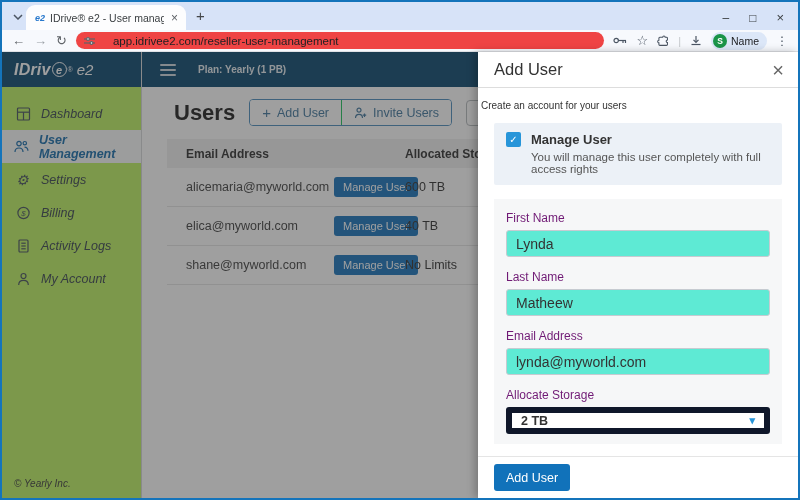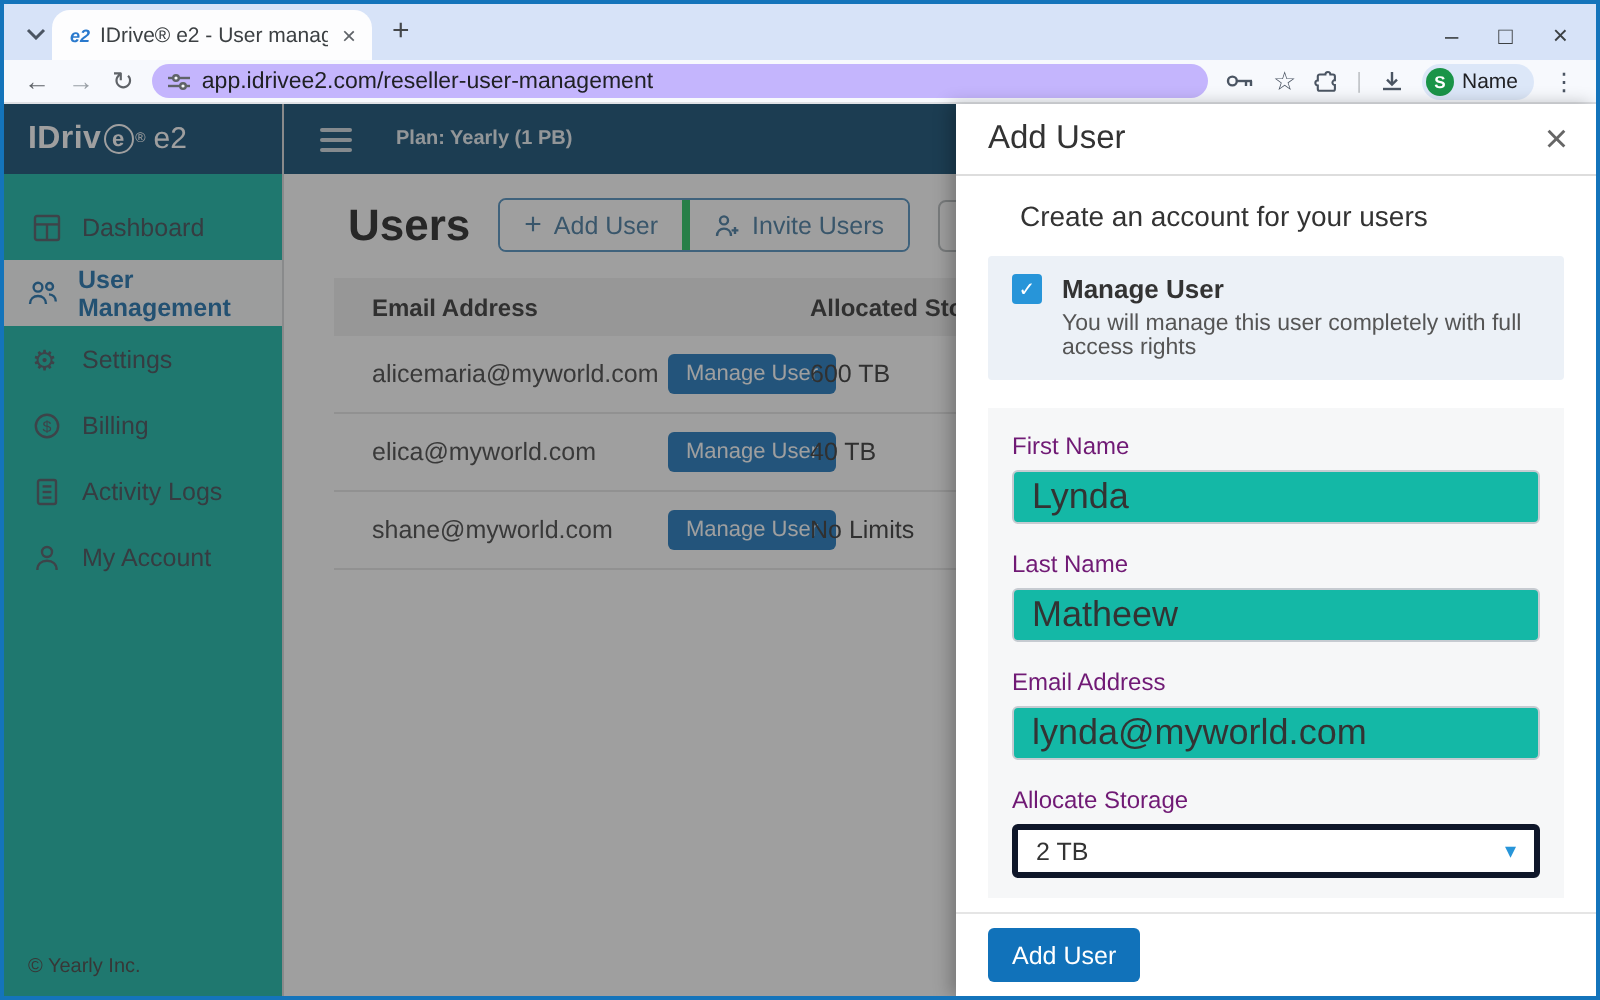--- a/index.html
+++ b/index.html
@@ -13,33 +13,33 @@
   .tab-favicon { font-size:9px; font-weight:bold; color:#2979cd; font-style:italic; }
   .tab-title { font-size:10.5px; color:#3c4043; white-space:nowrap; overflow:hidden; flex:1; }
   .tab-close { font-size:12px; color:#5f6368; padding:0 2px; }
   .new-tab { font-size:15px; color:#44474a; margin:0 0 6px 10px; }
   .win-controls { margin-left:auto; display:flex; align-items:center; gap:20px; padding:0 14px 6px 0; color:#3c4043; font-size:12px; }
   .win-controls span { line-height:1; }
 
   .toolbar { position:absolute; left:0; top:28px; right:0; height:22px; background:#f7f9fd; border-bottom:1px solid #dfe1e5; display:flex; align-items:center; padding:0 10px; gap:9px; }
   .nav-glyph { font-size:13px; color:#5f6368; line-height:1; }
   .nav-glyph.disabled { color:#9aa0a6; }
-  .url-pill { flex:1; max-width:542px; height:17px; background:#c4b5fd; border-radius:9px; display:flex; align-items:center; padding:0 8px; gap:6px; }
+  .url-pill { flex:1; max-width:542px; height:17px; background:#ef4444; border-radius:9px; display:flex; align-items:center; padding:0 8px; gap:18px; }
   .url-text { font-size:11.5px; color:#202124; white-space:nowrap; overflow:hidden; }
   .tool-icon { display:flex; align-items:center; color:#4b5563; }
   .tool-sep { color:#c4c7cb; font-size:11px; }
   .profile-chip { height:18px; background:#dce7f8; border-radius:10px; display:flex; align-items:center; gap:4px; padding:0 8px 0 2px; }
   .profile-avatar { width:14px; height:14px; border-radius:50%; background:#1a9448; color:#fff; font-size:8.5px; font-weight:bold; display:flex; align-items:center; justify-content:center; }
   .profile-name { font-size:10.5px; color:#202124; }
   .menu-dots { font-size:12px; color:#4b5563; }
 
   
   .app { position:absolute; left:0; top:50px; right:0; bottom:0; background:#fff; }
 
-  .sidebar { position:absolute; left:0; top:0; width:140px; height:100%; background:#14b8a6; border-right:1px solid #d6d8da; }
+  .sidebar { position:absolute; left:0; top:0; width:140px; height:100%; background:#bef264; border-right:1px solid #d6d8da;font-style:italic; }
   .logo { height:35px; background:#0d4a72; display:flex; align-items:center; padding-left:12px; color:#fff; }
   .logo-main { font-size:16px; font-weight:bold; letter-spacing:.2px; }
   .logo-e { display:inline-flex; width:15px; height:15px; border:1.5px solid #fff; border-radius:50%; align-items:center; justify-content:center; font-size:11px; font-weight:bold; margin:0 1px; }
   .logo-reg { font-size:7px; vertical-align:super; }
   .logo-e2 { font-size:15px; font-weight:normal; margin-left:4px; }
   .nav { margin-top:10px; }
   .nav-item { height:33px; display:flex; align-items:center; gap:10px; padding-left:14px; font-size:12.5px; color:#3d4852; cursor:pointer; }
   .nav-item svg, .nav-item .gear-glyph { flex:0 0 15px; color:#4a5560; }
   .gear-glyph { font-size:14px; line-height:1; }
   .nav-item.active { background:#fafbfc; color:#1a6fad; font-weight:bold;padding-left:12px; }
@@ -49,50 +49,50 @@
   .topbar { position:absolute; left:140px; right:0; top:0; height:35px; background:#0d4a72; display:flex; align-items:center; padding-left:18px; gap:22px; }
   .hamburger { display:flex; flex-direction:column; gap:3px; }
   .hamburger span { width:16px; height:2px; background:#cfd8df; border-radius:1px; }
   .plan-text { font-size:10px; font-weight:bold; color:#e8eef2; }
 
   .content { position:absolute; left:140px; right:0; top:35px; bottom:0; background:#fff; padding:12px 0 0 25px; }
   .heading-row { display:flex; align-items:center; gap:14px; }
   .page-title { font-size:22px; font-weight:bold; color:#222; margin-left:7px; }
   .btn-group { display:flex; border:1px solid #4e8fbf; border-radius:4px; overflow:hidden; }
   .btn-group .seg { display:flex; align-items:center; gap:6px; padding:5px 12px; font-size:12.5px; color:#44799f; background:#fff; cursor:pointer; }
-  .btn-group .seg + .seg { border-left:4px solid #22c55e; }
+  .btn-group .seg + .seg { border-left:1px solid #22c55e; }
   .seg-plus { font-size:15px; line-height:1; }
   .btn-outline { display:flex; align-items:center; gap:6px; padding:5px 10px; font-size:12.5px; color:#3e474e; background:#fff; border:1px solid #b8bcbf; border-radius:4px; cursor:pointer; white-space:nowrap; }
 
   .users-table { margin-top:13px; width:640px; }
   .t-head { display:grid; grid-template-columns:167px 71px 1fr; background:#f1f1f1; height:29px; align-items:center; font-size:12px; font-weight:bold; color:#333; }
   .t-head .c-email { padding-left:19px; }
   .t-row { display:grid; grid-template-columns:167px 71px 1fr; height:39px; align-items:center; border-bottom:1px solid #e6e6e6; font-size:12.5px; }
   .t-row .c-email { padding-left:19px; color:#444; }
   .manage-btn { background:#1b75bc; color:#fff; font-size:11px; padding:4px 9px; border:none; border-radius:3px; cursor:pointer; white-space:nowrap; }
   .c-storage { color:#333; }
 
   .dim { position:absolute; left:0; top:0; width:478px; height:100%; background:rgba(45,45,45,0.46); z-index:5; }
 
   
   .panel { position:absolute; right:0; top:0; width:320px; height:100%; background:#fff; z-index:10; box-shadow:-3px 0 8px rgba(0,0,0,0.25); }
   .panel-header { height:36px; border-bottom:1px solid #ddd; display:flex; align-items:center; justify-content:space-between; padding:0 14px 0 16px; }
   .panel-title { font-size:16.5px; color:#333; }
   .panel-close { font-size:20px; color:#666; line-height:1; cursor:pointer; }
-  .panel-sub { padding:12px 32px 8px; font-size:14px; color:#333; }
+  .panel-sub { padding:12px 3px 8px; font-size:10px; color:#333; }
   .manage-box { margin:4px 16px 0; background:#ecf1f7; padding:9px 12px 10px; border-radius:2px; }
   .manage-row { display:flex; align-items:center; gap:10px; }
   .checkbox { width:15px; height:15px; background:#2795d9; border-radius:2px; color:#fff; font-size:10px; display:flex; align-items:center; justify-content:center; cursor:pointer; }
   .manage-label { font-size:13px; font-weight:bold; color:#333; }
   .manage-desc { margin:4px 0 0 25px; font-size:11.5px; color:#555; }
   .form-box { margin:14px 16px 0; background:#f6f7f8; padding:12px 12px 8px; }
   .field { margin-bottom:13px; }
   .field label { display:block; font-size:12px; color:#701a75; margin-bottom:5px; }
-  .field input { width:100%; height:27px; border:1px solid #c6cbd1; border-radius:3px; font-size:18px; color:#333; padding:0 9px; background:#14b8a6; font-family:"Liberation Sans", sans-serif; }
-  .select { width:100%; height:27px; border:3px solid #0f172a; border-radius:3px; background:#fff; display:flex; align-items:center; justify-content:space-between; padding:0 9px; font-size:12.5px; color:#333; cursor:pointer; }
+  .field input { width:100%; height:27px; border:1px solid #c6cbd1; border-radius:3px; font-size:14px; color:#333; padding:0 9px; background:#5eead4; font-family:"Liberation Sans", sans-serif; }
+  .select { width:100%; height:27px; border:6px solid #0f172a; border-radius:3px; background:#fff; display:flex; align-items:center; justify-content:space-between; padding:0 9px; font-size:12.5px; color:#333; cursor:pointer;font-weight:bold; }
   .select .caret { color:#2795d9; font-size:11px; }
   .panel-footer { position:absolute; left:0; right:0; bottom:0; height:42px; border-top:1px solid #e5e5e5; display:flex; align-items:center; gap:10px; padding:0 16px; }
   .btn-primary { background:#1172ba; color:#fff; border:none; border-radius:3px; height:27px; padding:0 12px; font-size:12.5px; cursor:pointer; }
   .btn-cancel { background:#fff; color:#333; border:1px solid #c9cdd1; border-radius:3px; height:27px; padding:0 14px; font-size:12px; cursor:pointer; }
 
   svg { display:block; }
 </style>
 </head>
 <body>
 

